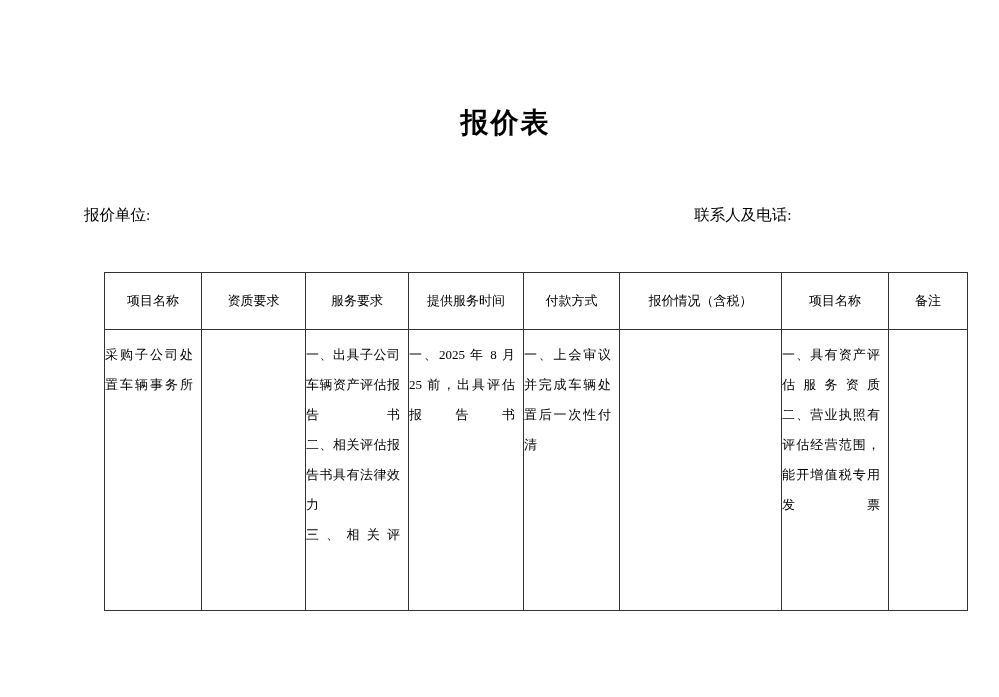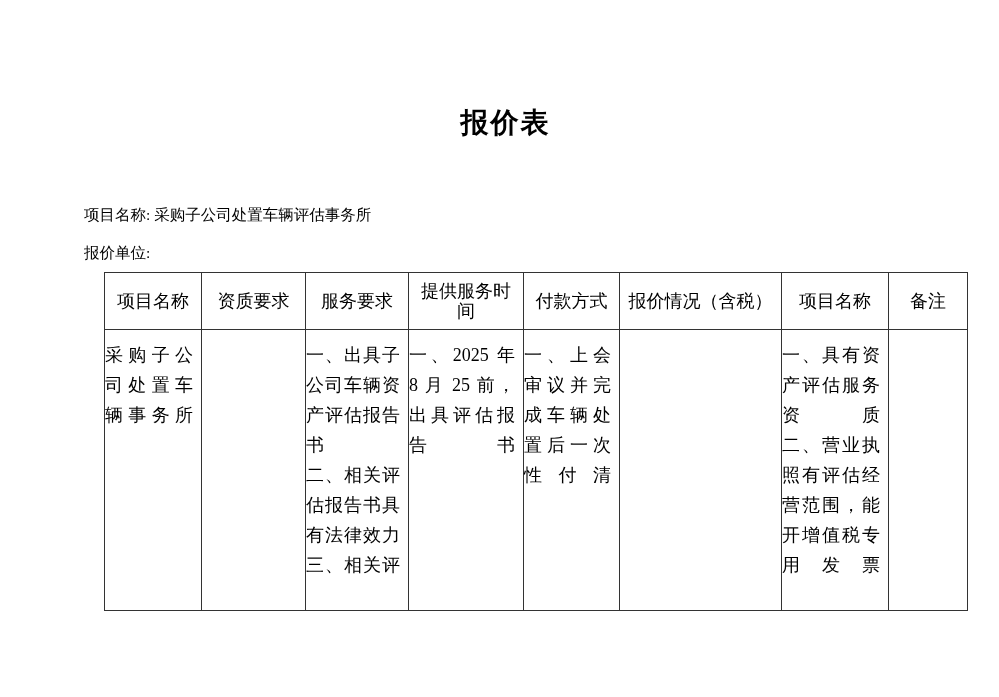--- a/index.html
+++ b/index.html
@@ -61,21 +61,21 @@
   .meta-right {
     margin-left: 544px;
   }
   table.quote-table {
     position: absolute;
     top: 272px;
     left: 104px;
     width: 791px;
     border-collapse: collapse;
     table-layout: fixed;
-    font-size: 18px;
+    font-size: 13px;
   }
   table.quote-table th,
   table.quote-table td {
     border: 1px solid #333333;
     vertical-align: top;
     padding: 10px 8px 8px 0;
     line-height: 30px;
     font-weight: normal;
     font-family: "Liberation Serif", "DejaVu Serif", serif;
   }
@@ -102,26 +102,23 @@
   tbody td { height: 262px; }
 </style>
 </head>
 <body>
 
 <div class="page">
 
   <h1 class="doc-title">报价表</h1>
 
   <div class="meta-block">
-    <div class="meta-row">
-      <span class="meta-label">项目名称:</span>
-      <span class="meta-value">采购子公司处置车辆评估事务所</span>
-    </div>
     <div class="meta-row-2">
       <span class="meta-left">报价单位:</span>
+      <span class="meta-right">联系人及电话:</span>
     </div>
   </div>
 
   <table class="quote-table">
     <thead>
       <tr>
         <th class="col-1">项目名称</th>
         <th class="col-2">资质要求</th>
         <th class="col-3">服务要求</th>
         <th class="col-4">提供服务时间</th>

